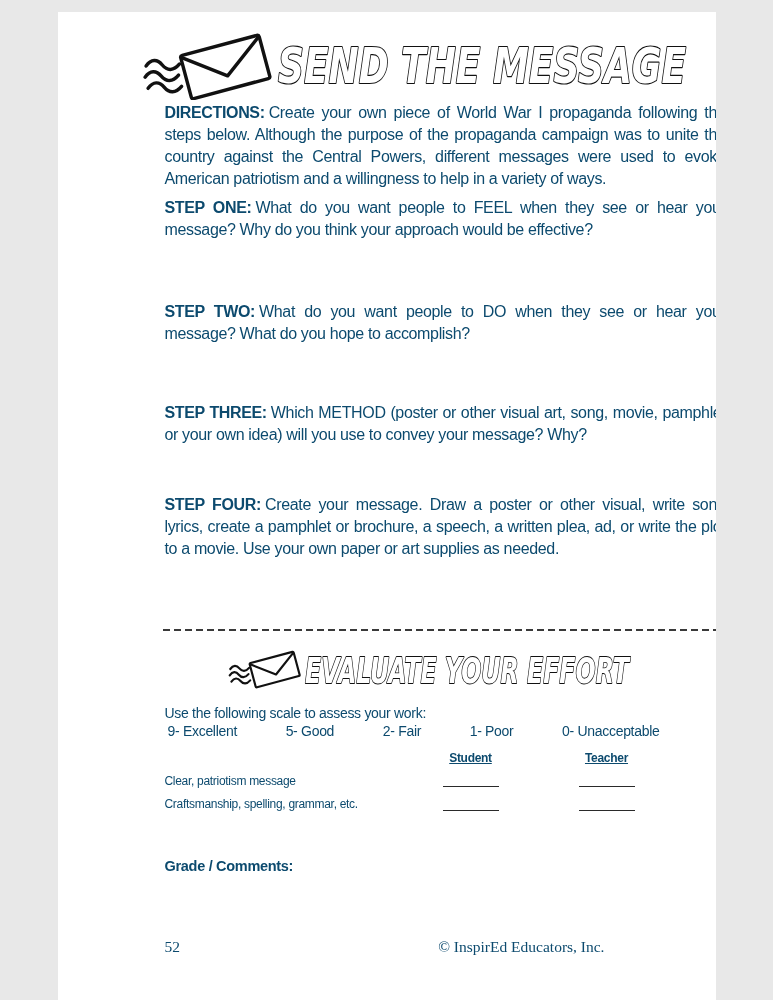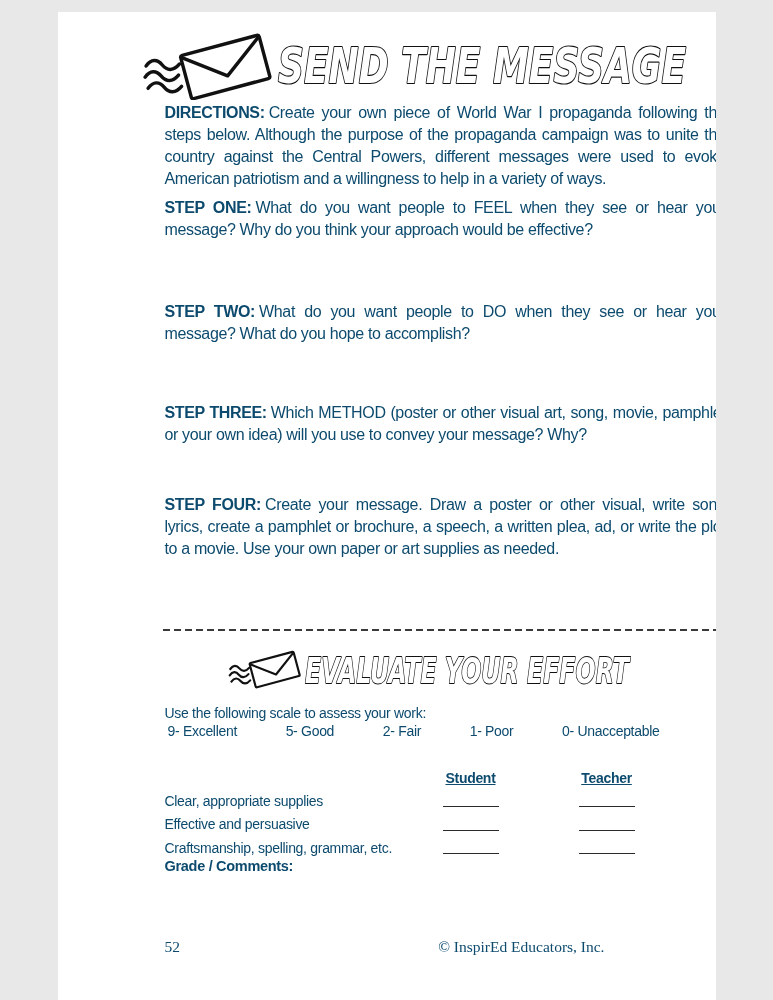--- a/index.html
+++ b/index.html
@@ -36,21 +36,21 @@
     background: repeating-linear-gradient(90deg, #3a3a3a 0 7px, transparent 7px 11px);
   }
 
   
   .scale-intro { left: 107px; top: 693px; font-size: 14px; letter-spacing: -0.3px; }
   .scale-row {
     left: 110px; top: 711px; width: 492px;
     display: flex; justify-content: space-between;
     font-size: 14px; letter-spacing: -0.3px;
   }
-  .rubric { left: 107px; top: 755px; width: 560px; font-size: 14px; letter-spacing: -0.3px; }
+  .rubric { left: 107px; top: 735px; width: 560px; font-size: 12px; letter-spacing: -0.3px; }
   .rubric-grid {
     display: grid;
     grid-template-columns: 276px 60px 76px 60px;
     align-items: center;
   }
   .rubric-head { height: 22px; font-weight: bold; }
   .rubric-head .colhead { text-align: center; text-decoration: underline; }
   .rubric-row { height: 23.5px; }
   .blank {
     display: block;
@@ -142,27 +142,21 @@
 
   <div class="abs rubric">
     <div class="rubric-grid rubric-head">
       <span></span>
       <span class="colhead">Student</span>
       <span></span>
       <span class="colhead">Teacher</span>
     </div>
 
     <div class="rubric-grid rubric-row">
-      <span>Clear, appropriate supplies</span>
-      <span class="blank"></span>
-      <span></span>
-      <span class="blank"></span>
-    </div>
-    <div class="rubric-grid rubric-row">
-      <span>Effective and persuasive</span>
+      <span>Clear, patriotism message</span>
       <span class="blank"></span>
       <span></span>
       <span class="blank"></span>
     </div>
     <div class="rubric-grid rubric-row">
       <span>Craftsmanship, spelling, grammar, etc.</span>
       <span class="blank"></span>
       <span></span>
       <span class="blank"></span>
     </div>

